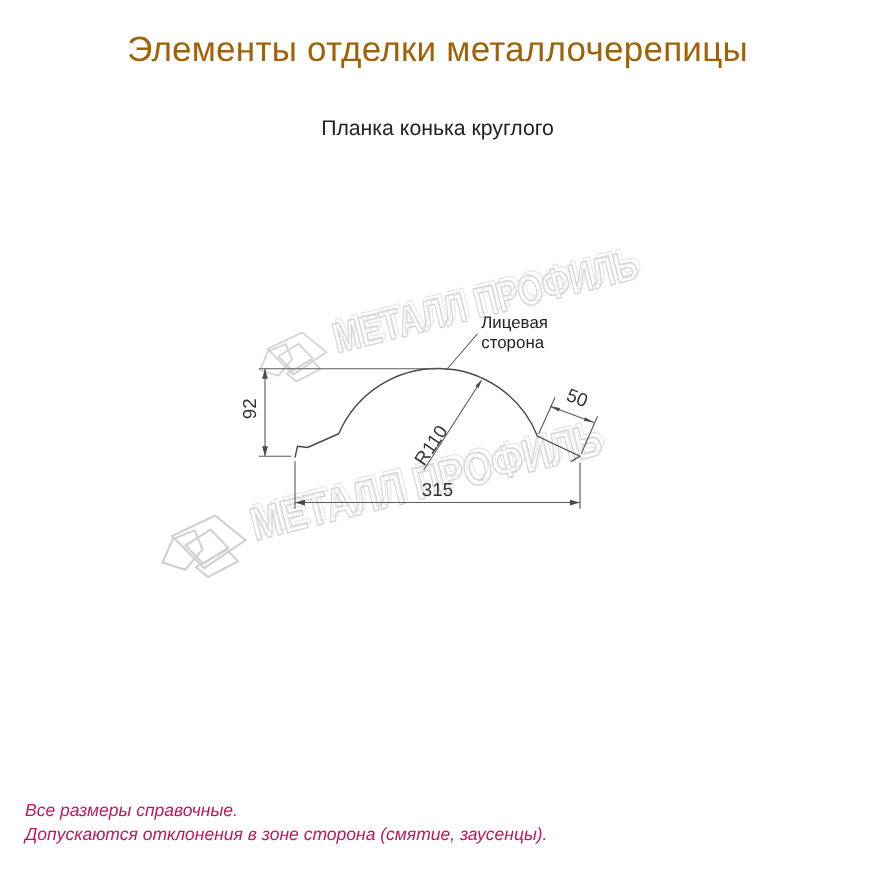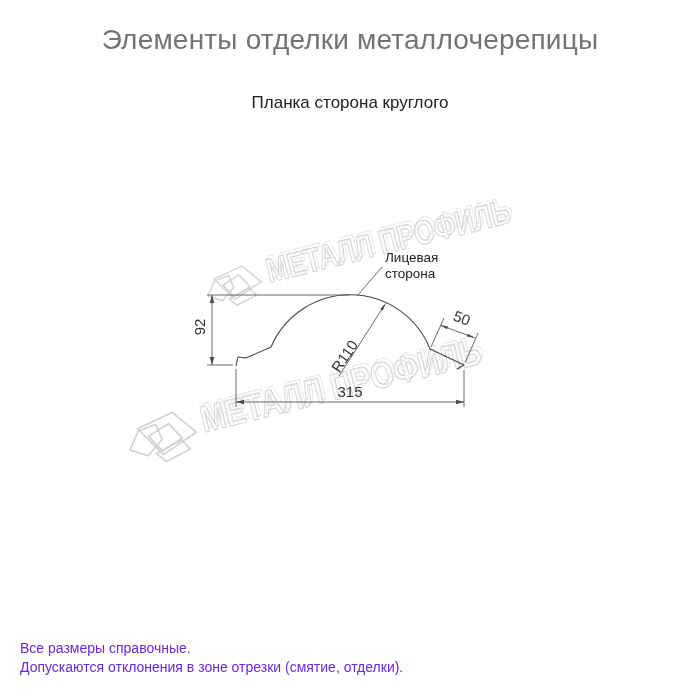--- a/index.html
+++ b/index.html
@@ -3,44 +3,44 @@
 <meta charset="utf-8">
 <style>
   html,body{margin:0;padding:0;background:#ffffff;}
   .page{
     position:relative;width:700px;height:700px;background:#ffffff;overflow:hidden;
     font-family:"Liberation Sans", sans-serif;color:#1a1a1a;
   }
   .page-title{
     position:absolute;top:24px;left:0;width:100%;
     text-align:center;font-size:28px;font-weight:normal;margin:0;
-    letter-spacing:0.2px;color:#737373;
+    letter-spacing:0.2px;color:#a16207;
   }
   .subtitle{
     position:absolute;top:93px;left:0;width:100%;
     text-align:center;font-size:17px;line-height:19px;color:#222;
   }
   .drawing-svg{position:absolute;left:0;top:0;width:700px;height:700px;}
   .footer{
     position:absolute;left:20px;top:639px;
-    font-size:14px;line-height:19px;color:#6d28d9;
+    font-size:14px;line-height:19px;color:#be185d;font-style:italic;
   }
   .dim-text{font-family:"Liberation Sans", sans-serif;font-size:15px;fill:#333;}
   .label-text{font-family:"Liberation Sans", sans-serif;font-size:13.5px;fill:#222;}
   .wm-text{font-family:"Liberation Sans", sans-serif;font-weight:bold;fill:none;}
 </style>
 </head>
 <body>
 
 <div class="page">
 
   <h1 class="page-title">Элементы отделки металлочерепицы</h1>
 
   <div class="subtitle">
-    <div>Планка сторона круглого</div>
+    <div>Планка конька круглого</div>
   </div>
 
   <svg class="drawing-svg" viewBox="0 0 700 700">
 
     <g transform="translate(208,296) rotate(-14)">
       <g stroke="#d2d2d2" stroke-width="1.4" fill="none">
         <polygon points="0,0 10,-13 25,-15 27,-2 13,8"></polygon>
         <polygon points="10,-15 40,-21 55,-1 25,10"></polygon>
         <polygon points="17,-7 35,-13 43,1 25,7"></polygon>
         <polygon points="20,8 42,2 47,11 26,16"></polygon>
@@ -93,16 +93,16 @@
     <polygon fill="#4a4a4a" points="386,303 382.8,310.4 380.3,308.8"></polygon>
     <text class="dim-text" transform="translate(349,359) rotate(-56)" text-anchor="middle">R110</text>
 
     <line x1="382" y1="267" x2="357" y2="296" stroke="#5a5a5a" stroke-width="0.9"></line>
     <text class="label-text" x="385" y="262">Лицевая</text>
     <text class="label-text" x="385" y="278">сторона</text>
   </svg>
 
   <div class="footer">
     <div>Все размеры справочные.</div>
-    <div>Допускаются отклонения в зоне отрезки (смятие, отделки).</div>
+    <div>Допускаются отклонения в зоне сторона (смятие, заусенцы).</div>
   </div>
 
 </div>
 
 </body></html>

